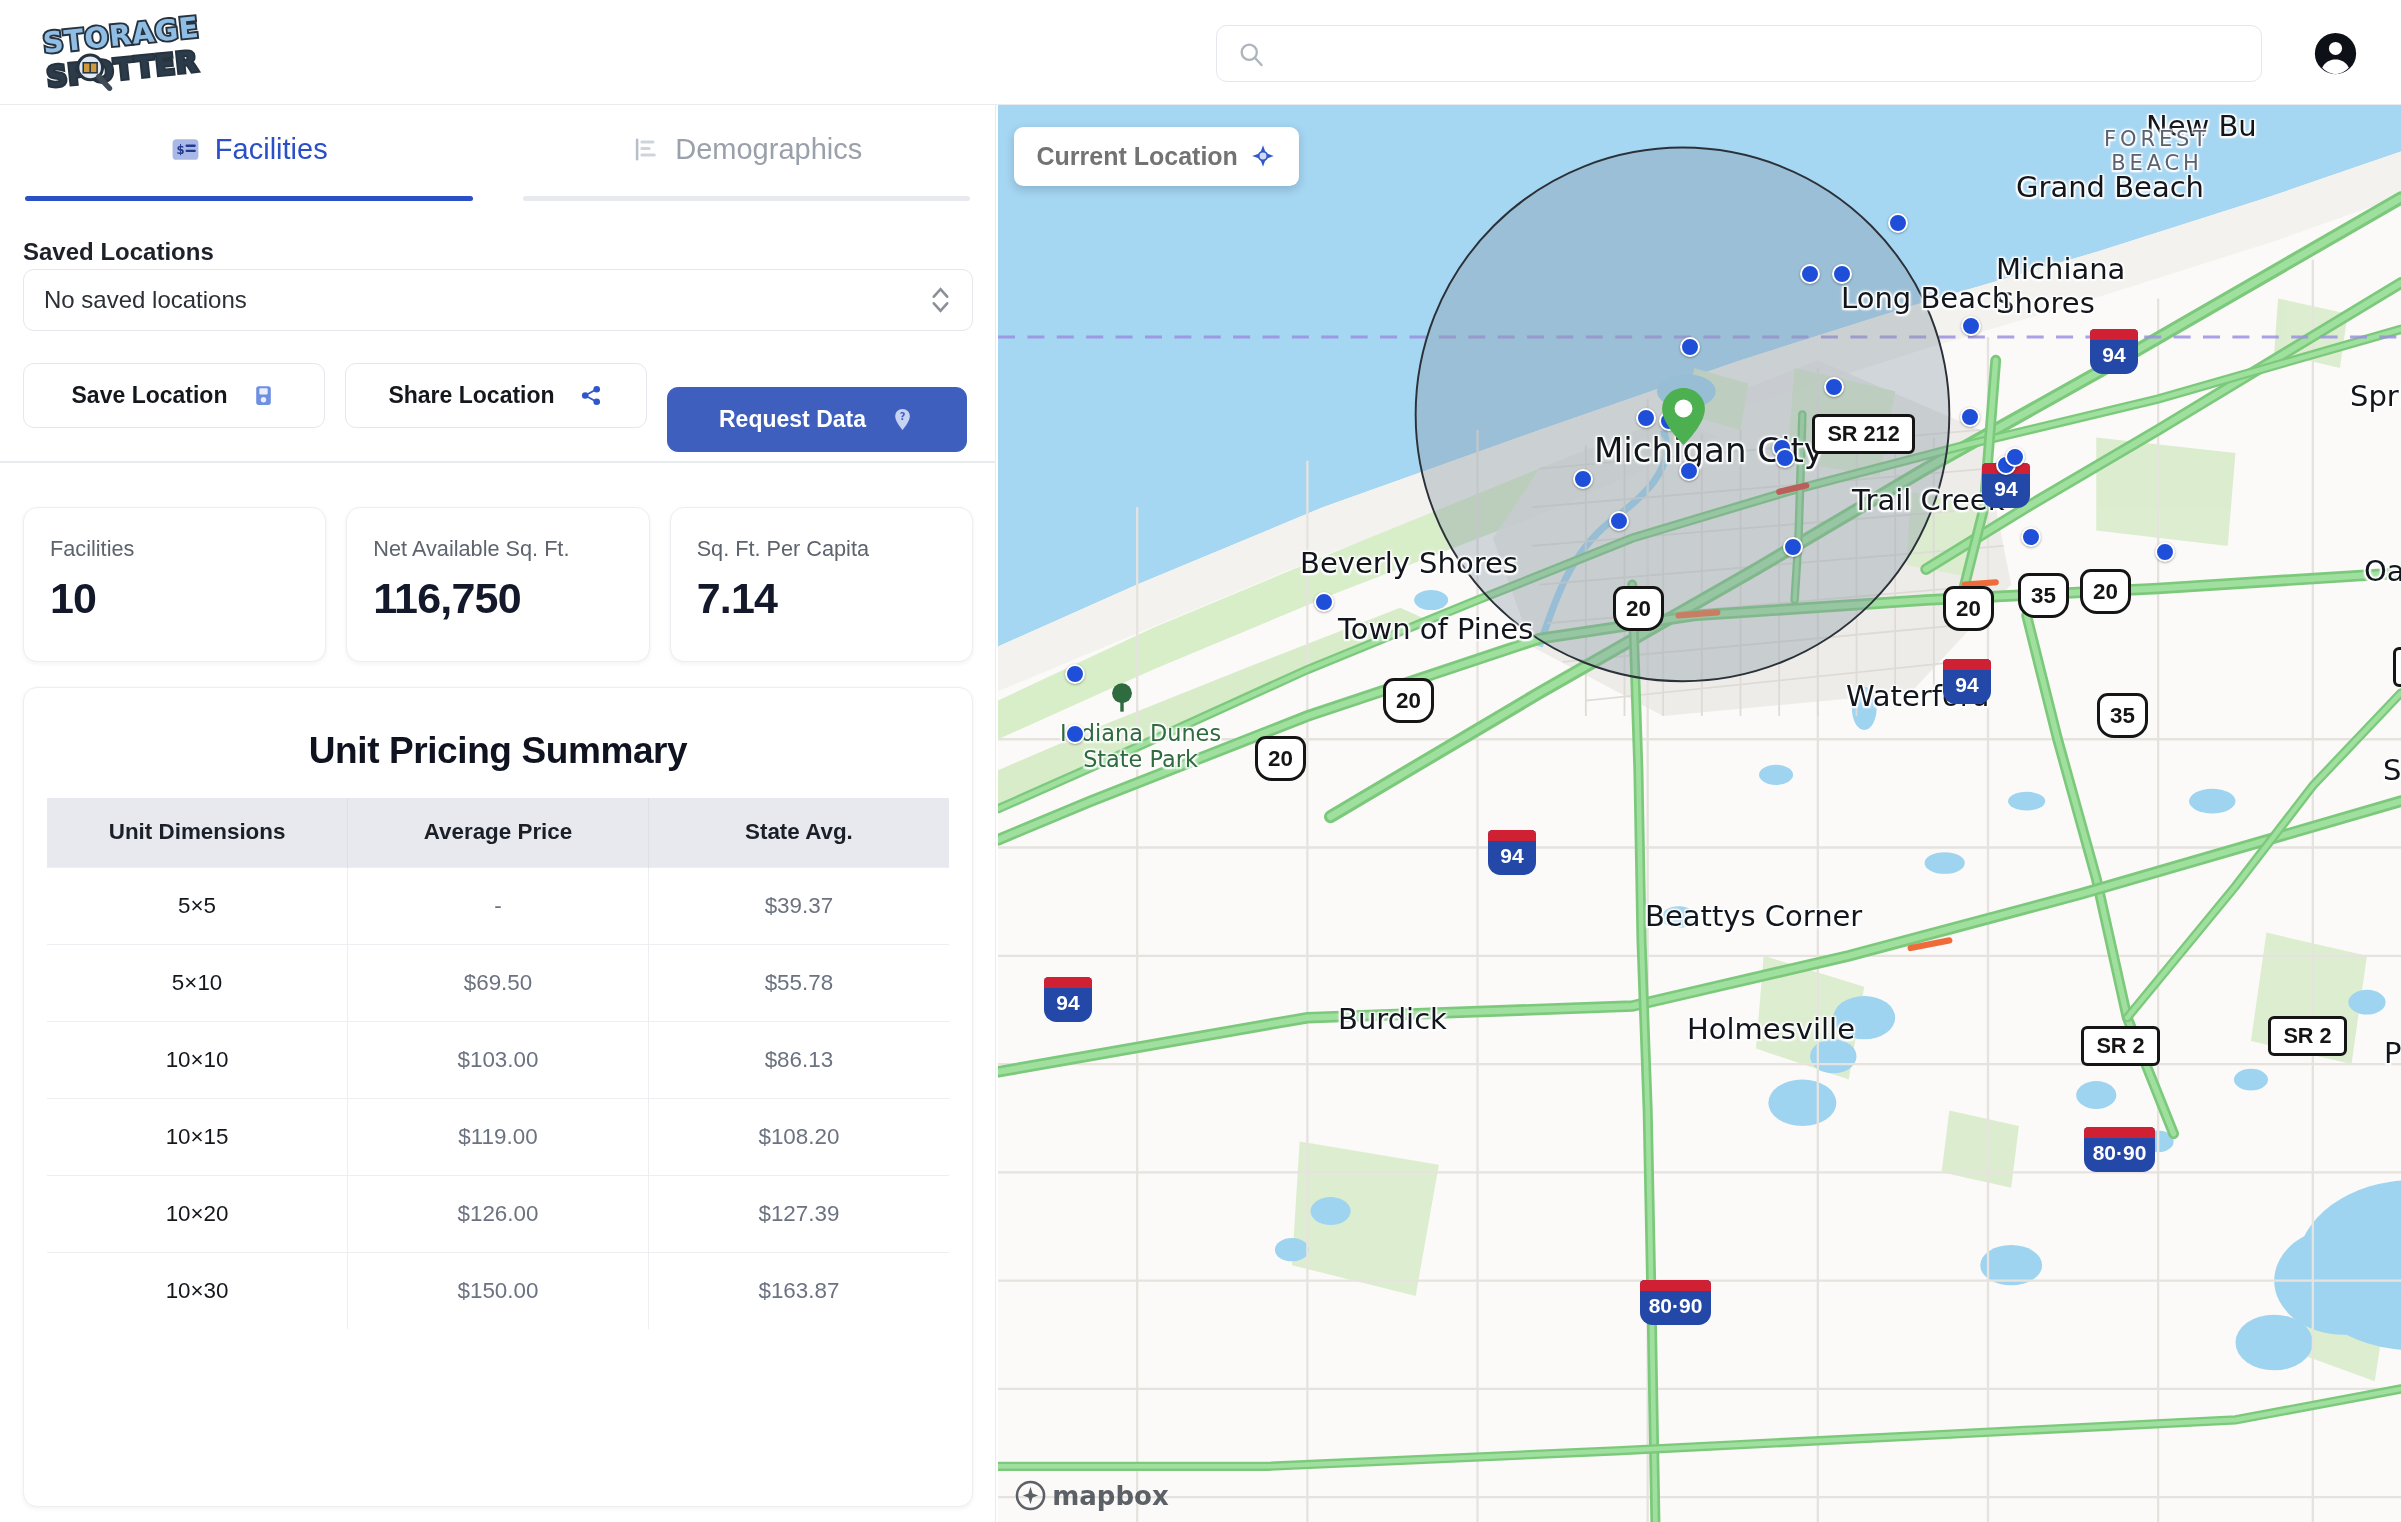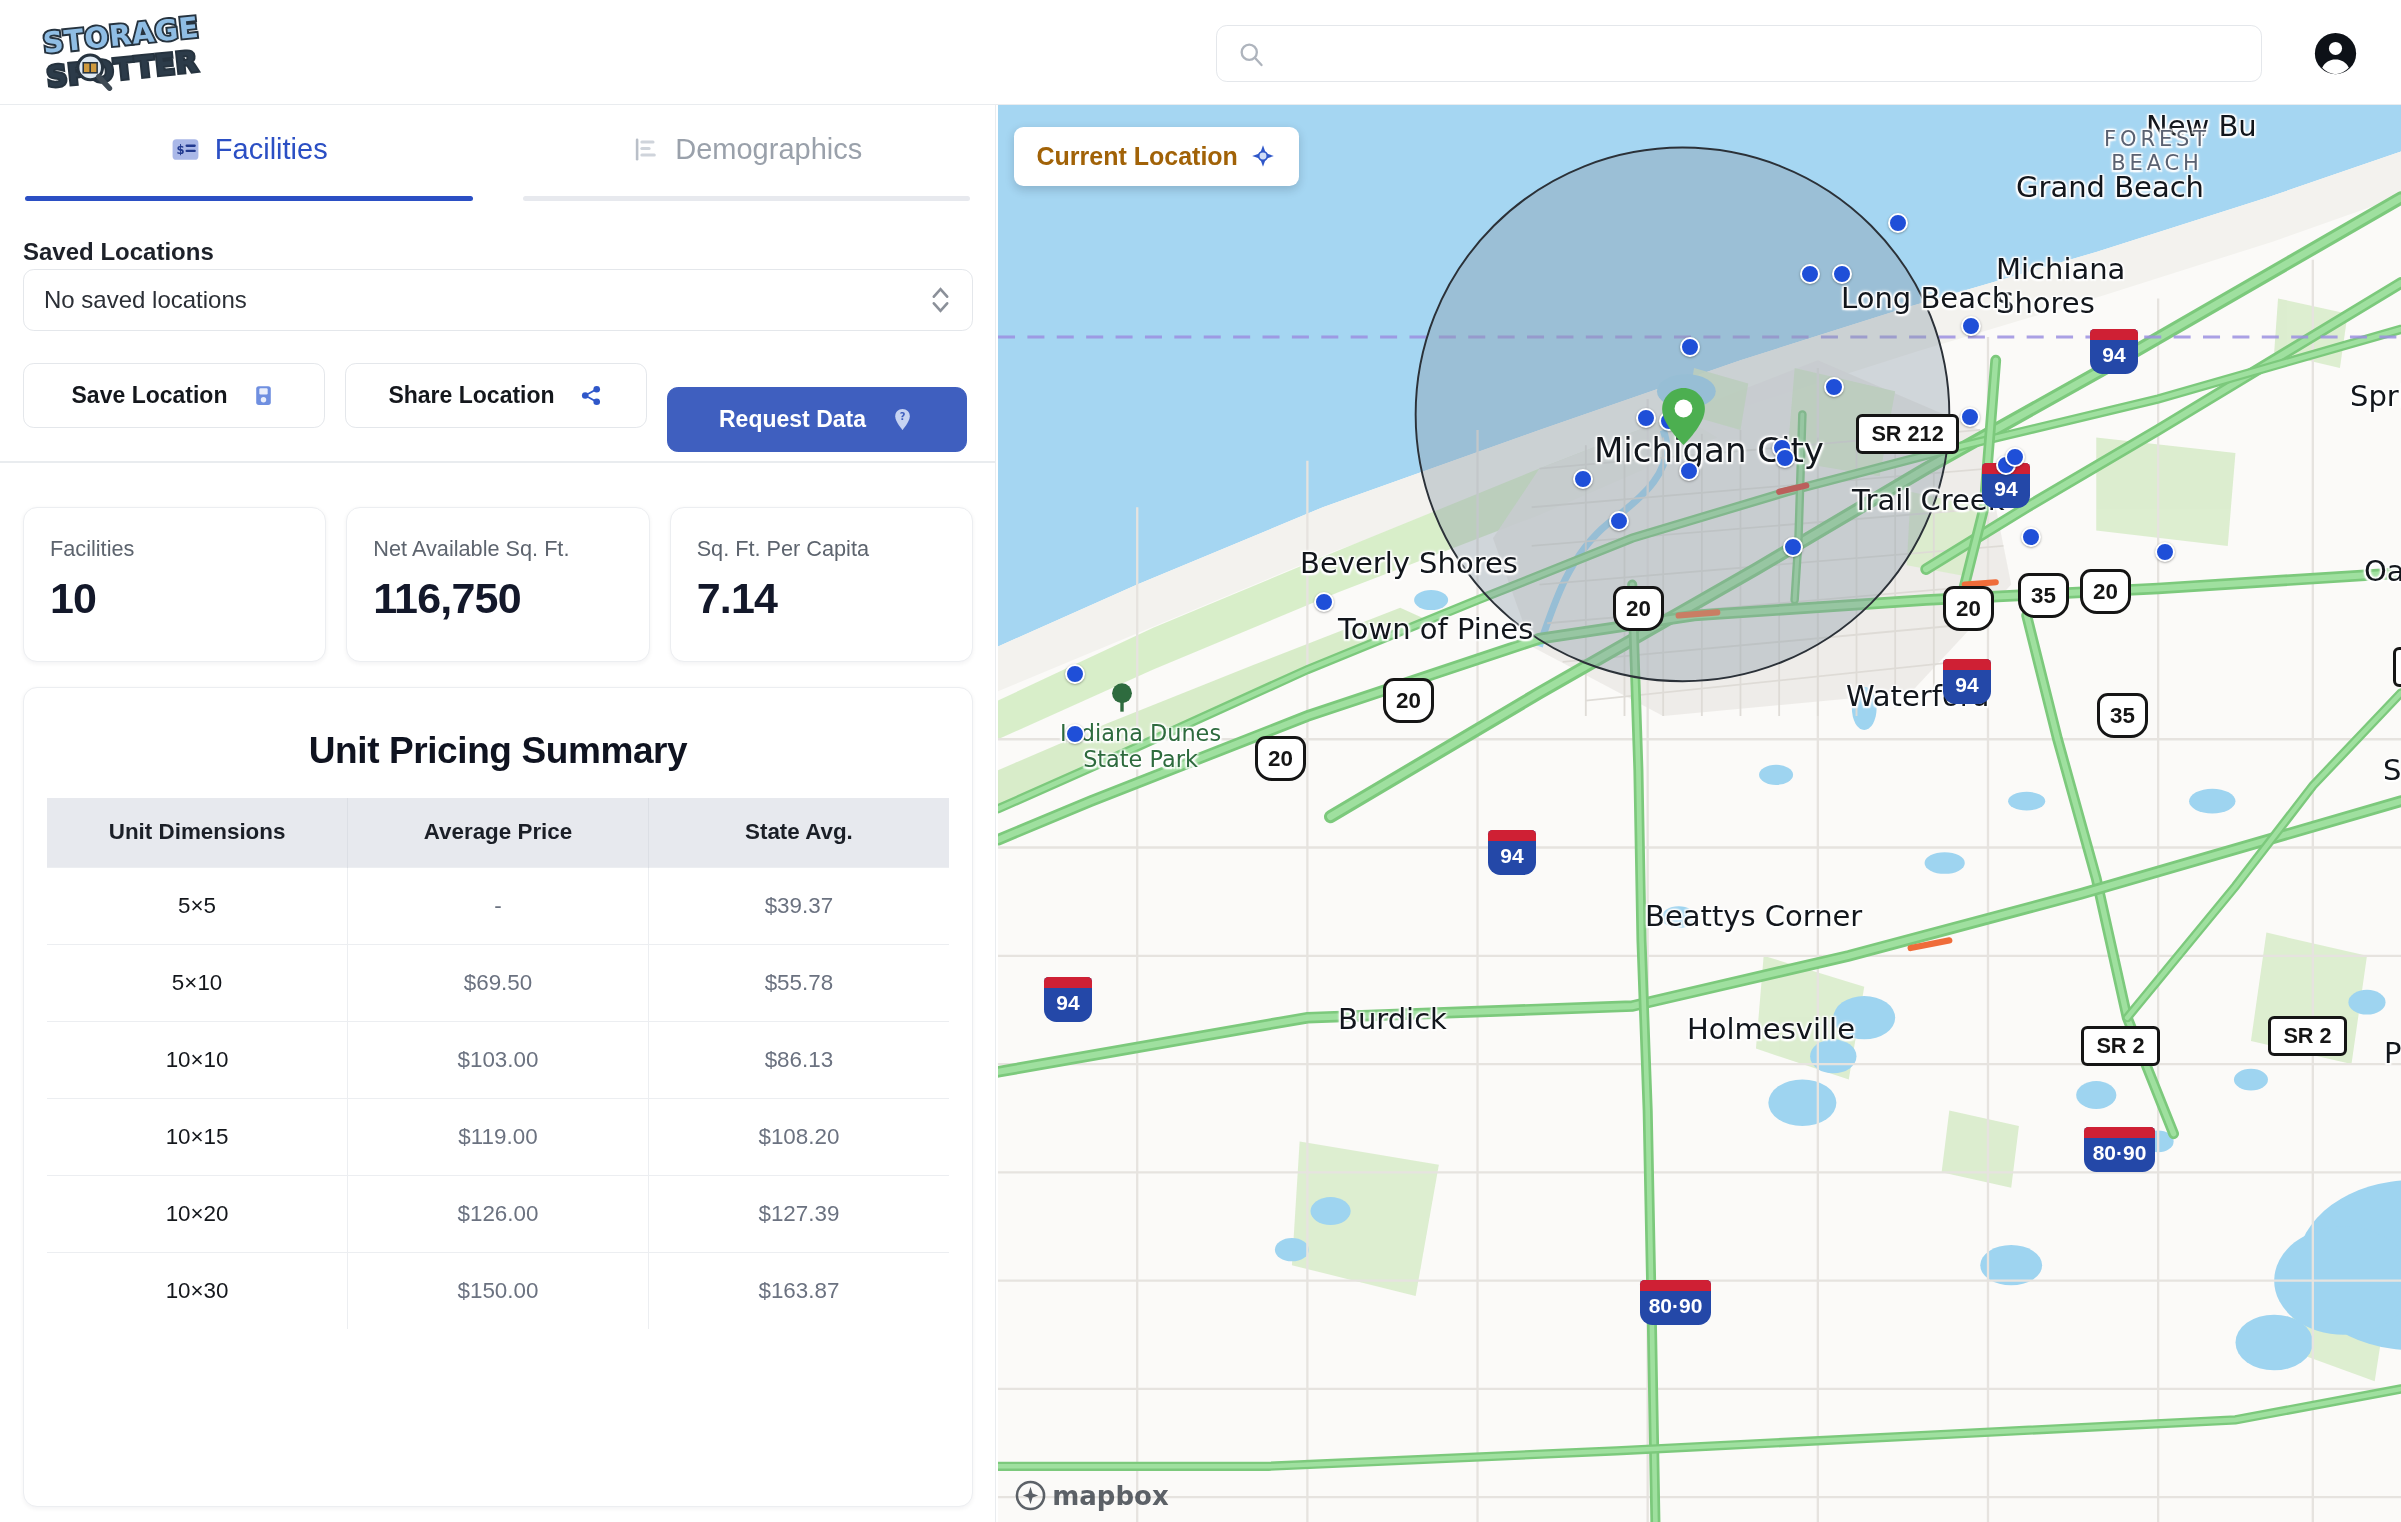--- a/index.html
+++ b/index.html
@@ -170,21 +170,21 @@
     position: absolute;
     background: #ffffff;
     border-radius: 9.3px;
     box-shadow: 0 3.1px 9.3px rgba(16,24,40,.18);
     display: flex; align-items: center; justify-content: center;
     cursor: pointer;
   }
   #ctrl-current {
     left: 15.5px; top: 21.7px; height: 59px; padding: 0 23px; gap: 12.4px;
   }
-  #ctrl-current .lbl { font-size: 25px; font-weight: bold; color: #a16207; }
+  #ctrl-current .lbl { font-size: 25px; font-weight: bold; color: #737373; }
   #ctrl-radius {
     right: 10.8px; top: 21.7px; height: 59px; padding: 0 21.7px; gap: 20px;
   }
   #ctrl-radius .lbl { font-size: 25px; font-weight: bold; color: #0f1320; }
 
   
   .mlabel {
     position: absolute;
     font-family: "DejaVu Sans", sans-serif;
     color: #12161c;
@@ -632,21 +632,21 @@
       <div class="mlabel city" style="left: 689px; top: 907px;">
         <div>Holmesville</div>
       </div>
       <div class="mlabel city" style="left: 1386px; top: 931px;">
         <div>Pinola</div>
       </div>
     </div>
   <div id="map-shields">
       <div class="shield shield-i" style="left: 1092px; top: 224px;">94</div>
       <div class="shield shield-i" style="left: 984px; top: 313px;">94</div>
-      <div class="shield shield-sr" style="left: 814px; top: 309px; margin-left: 44px;">SR 212</div>
+      <div class="shield shield-sr" style="left: 814px; top: 309px;">SR 212</div>
       <div class="shield shield-i" style="left: 945px; top: 464px;">94</div>
       <div class="shield shield-us" style="left: 1020px; top: 468px;">35</div>
       <div class="shield shield-us" style="left: 945px; top: 481px;">20</div>
       <div class="shield shield-us" style="left: 1082px; top: 464px;">20</div>
       <div class="shield shield-us" style="left: 615px; top: 481px;">20</div>
       <div class="shield shield-us" style="left: 385px; top: 573px;">20</div>
       <div class="shield shield-us" style="left: 1099px; top: 588px;">35</div>
       <div class="shield shield-i" style="left: 490px; top: 590px;">94</div>
       <div class="shield shield-us" style="left: 257px; top: 631px;">20</div>
       <div class="shield shield-i" style="left: 46px; top: 692px;">94</div>

